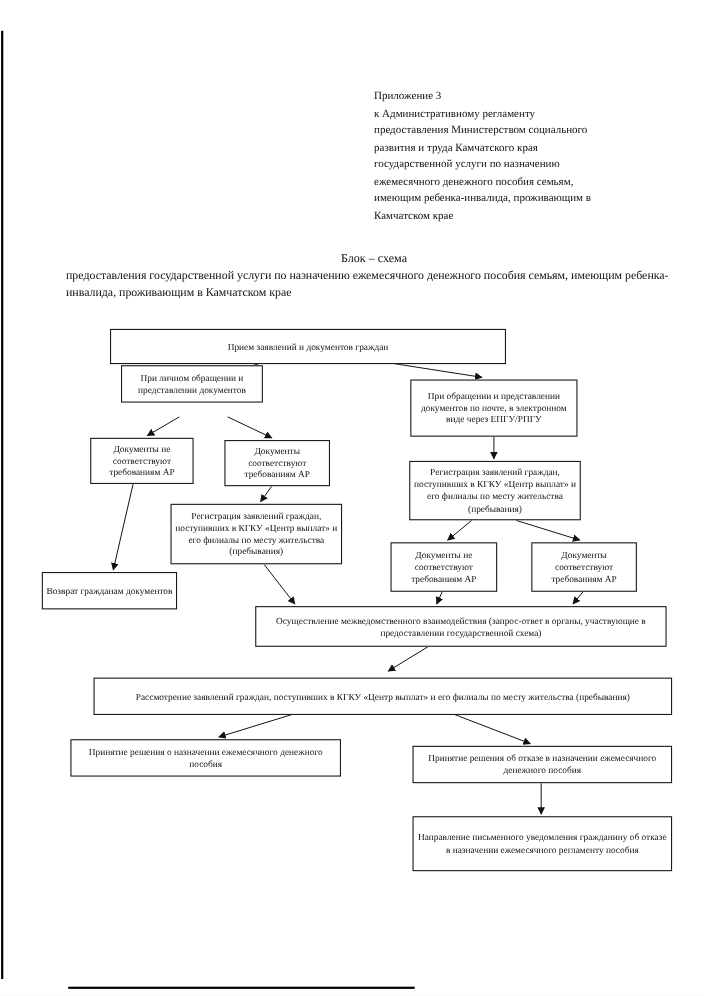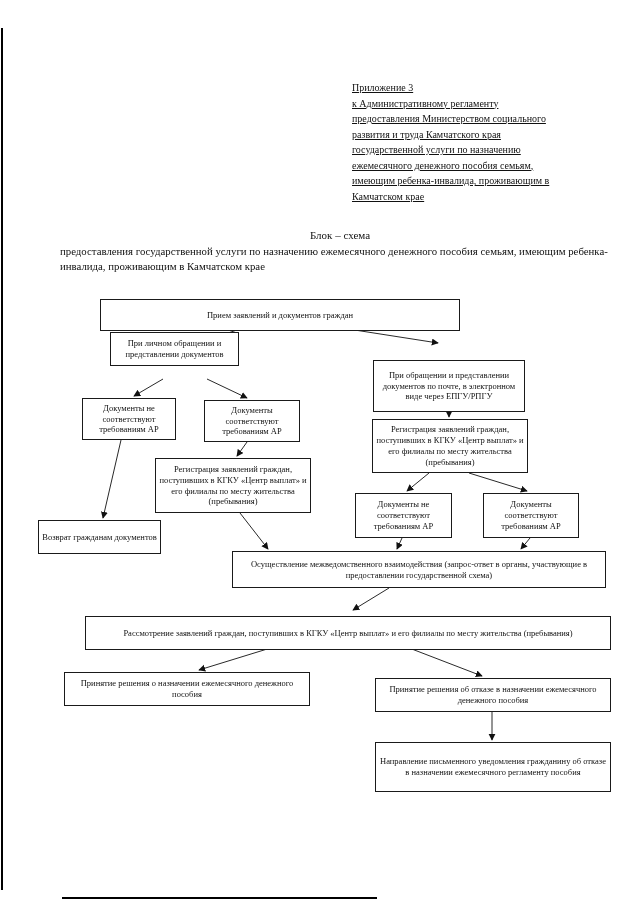--- a/index.html
+++ b/index.html
@@ -9,24 +9,23 @@
     width:640px; height:905px;
     background:#ffffff;
     font-family:"Liberation Serif","DejaVu Serif",serif;
     color:#111;
     overflow:hidden;
   }
   .scan-left { position:absolute; left:1px; top:28px; width:2px; height:862px; background:#000; }
   .scan-bottom { position:absolute; left:62px; top:897px; width:315px; height:2px; background:#000; }
 
   .annotation {
-    position:absolute; left:352px; top:80px; width:262px;
+    position:absolute; left:340px; top:80px; width:262px;
     font-size:10px; line-height:15.5px; text-align:left;
     white-space:pre-line;
-    text-decoration:underline;
   }
   .doc-title {
     position:absolute; left:60px; top:229px; width:560px;
     font-size:11px; text-align:center;
   }
   .doc-subtitle {
     position:absolute; left:60px; top:244px; width:560px;
     font-size:10.8px; line-height:15px; text-align:left;
   }
 
@@ -35,21 +34,21 @@
     border:1px solid #1a1a1a;
     background:#fff;
     box-sizing:border-box;
     display:flex; align-items:center; justify-content:center;
     text-align:center;
     font-size:8.5px; line-height:1.28;
     padding:1px 3px;
   }
   .b1  { left:100px; top:299px; width:360px; height:32px; }
   .b2  { left:110px; top:332px; width:129px; height:34px; }
-  .b3  { left:373px; top:360px; width:152px; height:52px; }
+  .b3  { left:373px; top:345px; width:152px; height:52px; }
   .b4  { left:82px;  top:398px; width:94px;  height:42px; }
   .b5  { left:204px; top:400px; width:96px;  height:42px; }
   .b6  { left:372px; top:419px; width:156px; height:54px; }
   .b7  { left:155px; top:458px; width:156px; height:55px; }
   .b8  { left:355px; top:493px; width:97px;  height:45px; }
   .b9  { left:483px; top:493px; width:96px;  height:45px; }
   .b10 { left:38px;  top:520px; width:123px; height:34px; }
   .b11 { left:232px; top:551px; width:374px; height:37px; }
   .b12 { left:85px;  top:616px; width:526px; height:34px; }
   .b13 { left:64px;  top:672px; width:246px; height:34px; }

